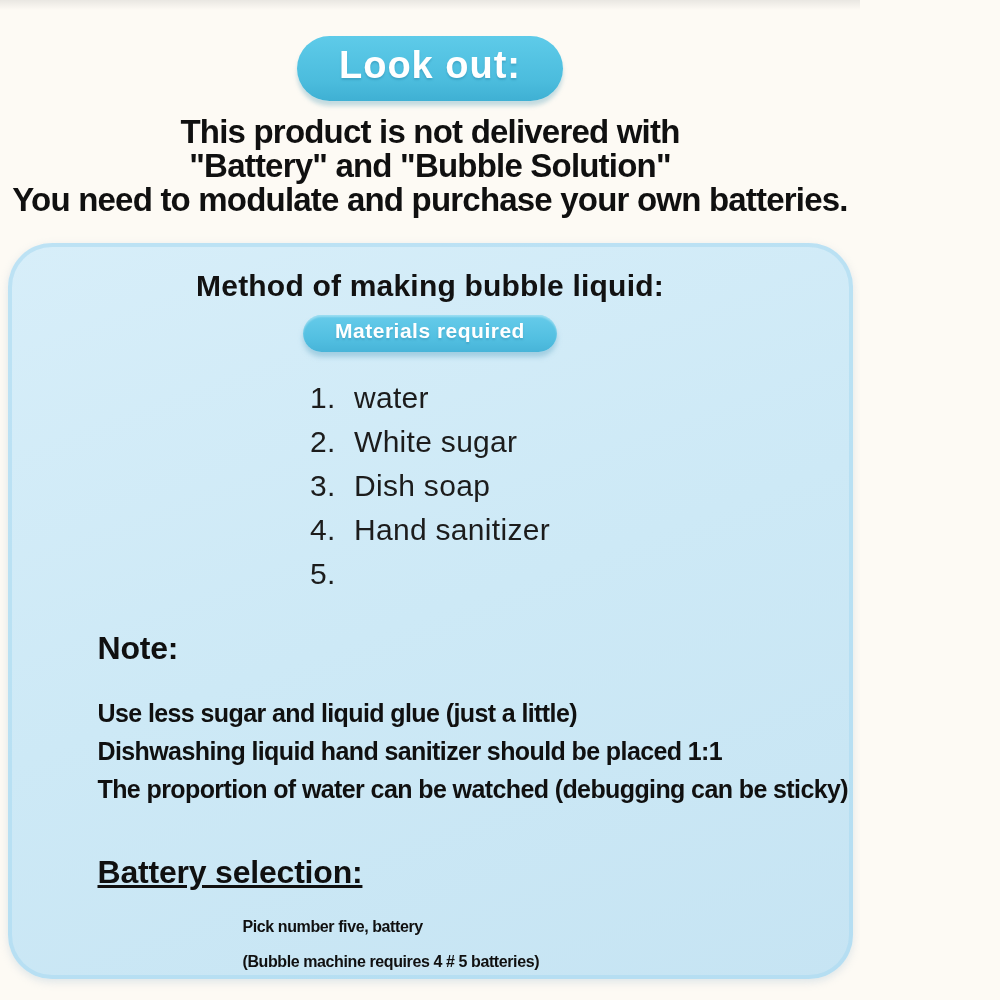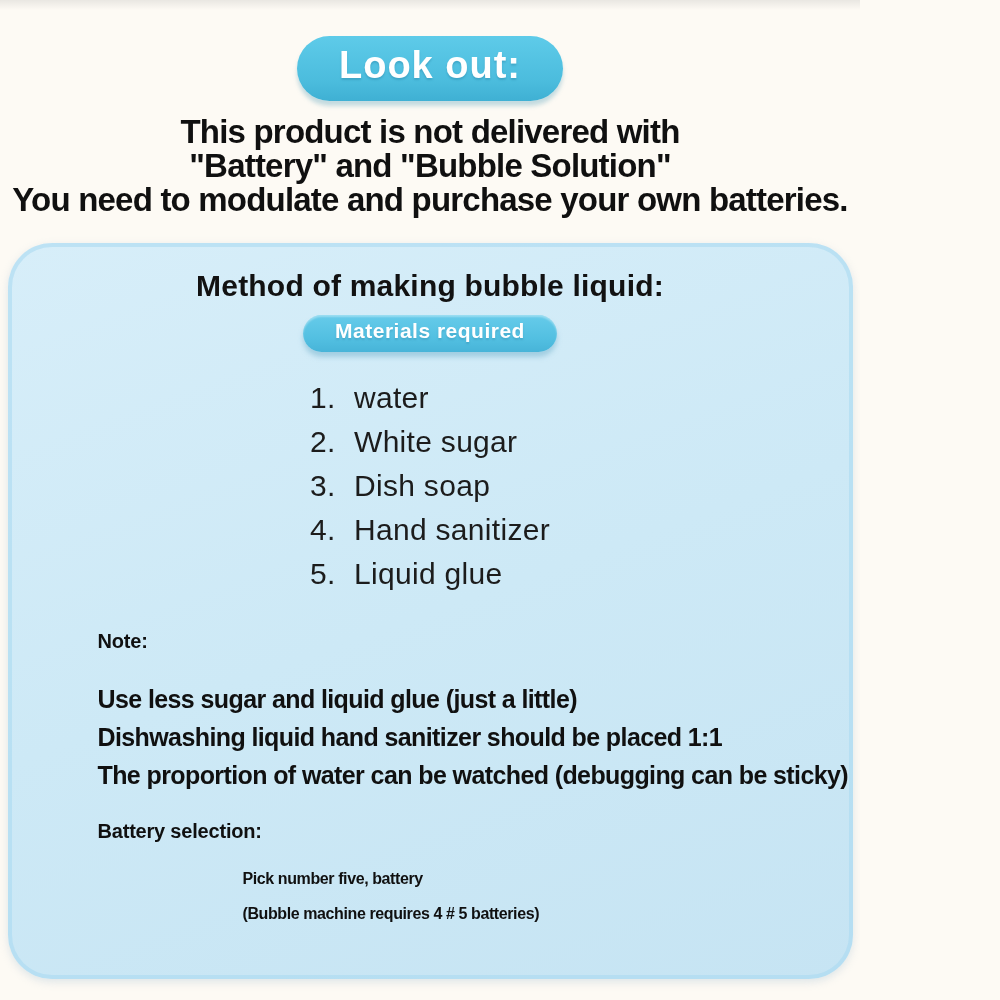--- a/index.html
+++ b/index.html
@@ -93,35 +93,35 @@
   }
   .materials-list li {
     display: flex;
     line-height: 44px;
   }
   .materials-list .num { width: 44px; flex: 0 0 44px; }
 
   
   .note-heading, .battery-heading {
     margin-left: 90px;
-    font-size: 20px;
+    font-size: 32px;
     font-weight: bold;
     color: #101010;
     letter-spacing: -0.2px;
   }
   .note-heading { margin-top: 34px; }
   .note-lines {
     margin: 27px 0 0 90px;
     font-size: 25px;
     font-weight: bold;
     color: #101010;
     line-height: 38px;
     letter-spacing: -0.6px;
   }
-  .battery-heading { margin-top: 26px; }
+  .battery-heading { margin-top: 46px; text-decoration: underline; }
   .battery-lines {
     margin: 18px 0 0 235px;
     font-size: 16px;
     font-weight: bold;
     color: #101010;
     line-height: 35px;
     letter-spacing: -0.4px;
   }
 </style>
 </head>
@@ -155,21 +155,20 @@
       <li>
         <span class="num">3.</span>
         <span class="lbl">Dish soap</span>
       </li>
       <li>
         <span class="num">4.</span>
         <span class="lbl">Hand sanitizer</span>
       </li>
       <li>
         <span class="num">5.</span>
-        <span class="lbl">Liquid glue</span>
       </li>
     </ul>
 
     <div class="note-heading">Note:</div>
 
     <div class="note-lines">
       <div>Use less sugar and liquid glue (just a little)</div>
       <div>Dishwashing liquid hand sanitizer should be placed 1:1</div>
       <div>The proportion of water can be watched (debugging can be sticky)</div>
     </div>

